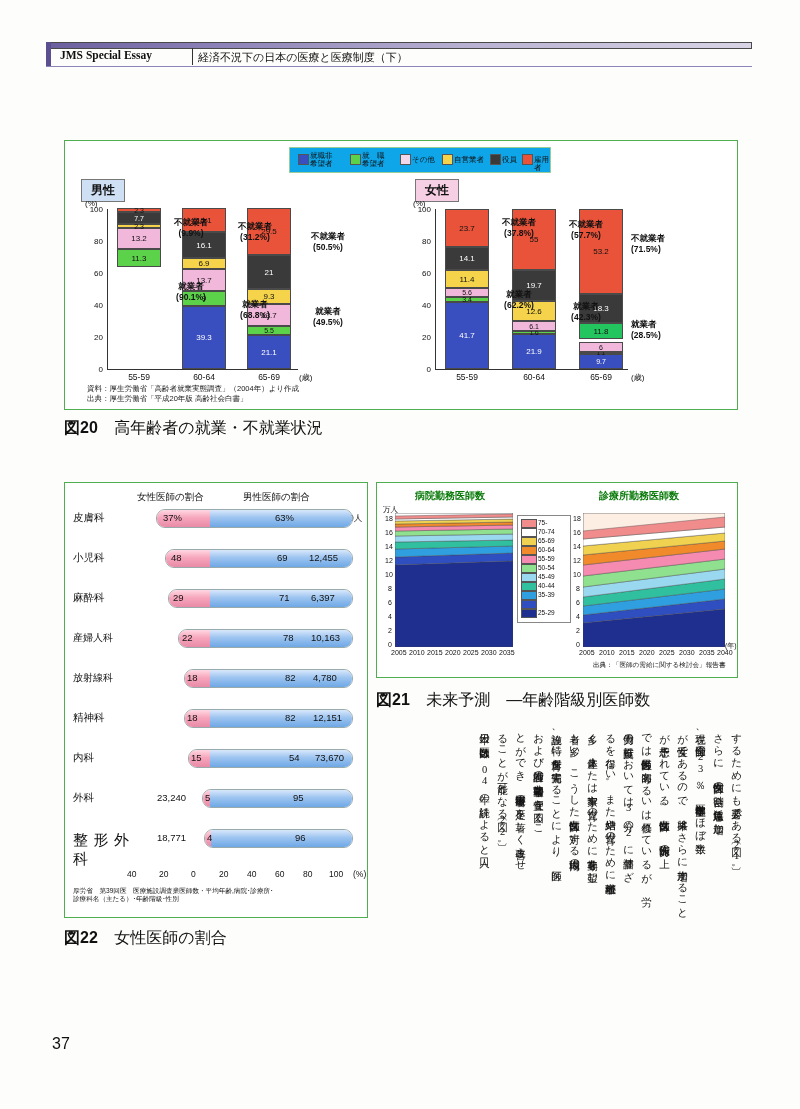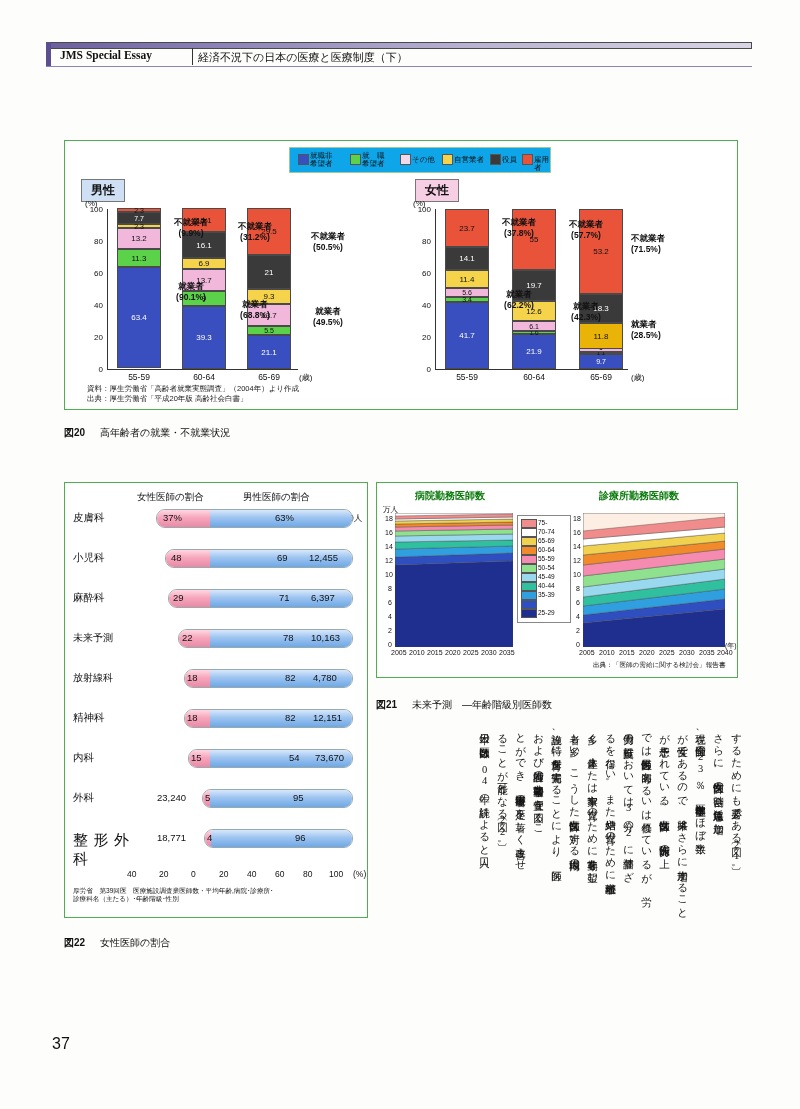--- a/index.html
+++ b/index.html
@@ -18,21 +18,21 @@
   .hdr .bar{position:absolute;left:0;top:0;width:706px;height:7px;
     background:linear-gradient(90deg,#6b5f9e 0%,#8e83b8 25%,#b9b2d2 60%,#d9d5e6 100%);}
   .hdr .tick{position:absolute;left:0;top:0;width:5px;height:24px;background:#5b4f91;}
   .hdr .line{position:absolute;left:0;top:24px;width:706px;height:1px;background:#8e83b8;}
   .hdr .t1{position:absolute;left:14px;top:7px;font-weight:bold;font-size:11.5px;font-family:"Liberation Serif",serif;}
   .hdr .sep{position:absolute;left:146px;top:6px;width:1px;height:17px;background:#333;}
   .hdr .t2{position:absolute;left:152px;top:8px;font-size:11px;}
 
   
   .box{position:absolute;border:1px solid #4fae4f;background:#fff;}
-  .cap{position:absolute;font-size:10px;margin-top:8px;}
+  .cap{position:absolute;font-size:16px;}
 
   
   #fig20{left:64px;top:140px;width:672px;height:268px;}
   .legend{position:absolute;left:224px;top:6px;width:260px;height:24px;border:1px solid #9c9;background:#0ea5e9;}
   .legend .it{position:absolute;top:4px;font-size:7.5px;line-height:8px;}
   .legend .sw{position:absolute;top:6px;width:9px;height:9px;border:1px solid #555;}
   .sexlab{position:absolute;font-size:12px;font-weight:bold;padding:2px 9px;border:1px solid #777;}
   .m-lab{left:16px;top:38px;background:#cfe0f5;}
   .f-lab{left:350px;top:38px;background:#f7cfe4;}
   .axis-unit{position:absolute;font-size:8px;}
@@ -115,21 +115,20 @@
 
     <div class="axis-unit" style="left:20px;top:58px">(%)</div>
     <div class="plotframe" style="left:42px;top:68px;width:190px;height:160px;"></div>
     <div class="tickl" style="left:22px;top:64px">100</div>
     <div class="tickl" style="left:22px;top:96px">80</div>
     <div class="tickl" style="left:22px;top:128px">60</div>
     <div class="tickl" style="left:22px;top:160px">40</div>
     <div class="tickl" style="left:22px;top:192px">20</div>
     <div class="tickl" style="left:22px;top:224px">0</div>
 
-    <div class="bar dark" style="left:52px;top:126px;width:44px;height:101px;background:#3a4fbf">63.4</div>
     <div class="bar" style="left:52px;top:108px;width:44px;height:18px;background:#5cd24a">11.3</div>
     <div class="bar" style="left:52px;top:87px;width:44px;height:21px;background:#f2b8dc">13.2</div>
     <div class="bar" style="left:52px;top:83px;width:44px;height:4px;background:#f5d34a;font-size:7px">2.3</div>
     <div class="bar dark" style="left:52px;top:71px;width:44px;height:12px;background:#3a3a3a;font-size:7px">7.7</div>
     <div class="bar" style="left:52px;top:67px;width:44px;height:4px;background:#e8533a;font-size:7px">2.3</div>
 
     <div class="bar dark" style="left:117px;top:165px;width:44px;height:63px;background:#3a4fbf">39.3</div>
     <div class="bar" style="left:117px;top:150px;width:44px;height:15px;background:#5cd24a">9</div>
     <div class="bar" style="left:117px;top:128px;width:44px;height:22px;background:#f2b8dc">13.7</div>
     <div class="bar" style="left:117px;top:117px;width:44px;height:11px;background:#f5d34a">6.9</div>
@@ -180,21 +179,21 @@
     <div class="bar dark" style="left:447px;top:193px;width:44px;height:35px;background:#3a4fbf">21.9</div>
     <div class="bar" style="left:447px;top:190px;width:44px;height:3px;background:#5cd24a;font-size:6.5px">1.6</div>
     <div class="bar" style="left:447px;top:180px;width:44px;height:10px;background:#f2b8dc;font-size:7px">6.1</div>
     <div class="bar" style="left:447px;top:160px;width:44px;height:20px;background:#f5d34a">12.6</div>
     <div class="bar dark" style="left:447px;top:129px;width:44px;height:31px;background:#3a3a3a">19.7</div>
     <div class="bar" style="left:447px;top:68px;width:44px;height:61px;background:#e8533a">55</div>
 
     <div class="bar dark" style="left:514px;top:213px;width:44px;height:15px;background:#3a4fbf;font-size:7px">9.7</div>
     <div class="bar" style="left:514px;top:211px;width:44px;height:2px;background:#5cd24a;font-size:6px">1.1</div>
     <div class="bar" style="left:514px;top:201px;width:44px;height:10px;background:#f2b8dc;font-size:7px">6</div>
-    <div class="bar" style="left:514px;top:182px;width:44px;height:26px;background:#eab308">11.8</div>
+    <div class="bar" style="left:514px;top:182px;width:44px;height:16px;background:#22c55e">11.8</div>
     <div class="bar dark" style="left:514px;top:153px;width:44px;height:29px;background:#3a3a3a">18.3</div>
     <div class="bar" style="left:514px;top:68px;width:44px;height:85px;background:#e8533a">53.2</div>
 
     <div class="xlab" style="left:380px;top:231px;width:44px">55-59</div>
     <div class="xlab" style="left:447px;top:231px;width:44px">60-64</div>
     <div class="xlab" style="left:514px;top:231px;width:44px">65-69</div>
     <div class="axis-unit" style="left:566px;top:231px">(歳)</div>
 
     <div class="note" style="left:427px;top:76px;width:54px;white-space:pre">不就業者
 (37.8%)</div>
@@ -249,21 +248,21 @@
       <div class="pillbar" style="left:103px;top:4px;width:183px;">
         <div class="pinkseg" style="width:41px"></div>
         <div class="blueseg" style="left:41px;width:142px"></div>
       </div>
       <div class="pct" style="left:108px;top:7px">29</div>
       <div class="pct" style="left:214px;top:7px">71</div>
       <div class="pct" style="left:246px;top:7px">6,397</div>
     </div>
 
     <div class="f22row" style="top:142px">
-      <div class="f22name" style="top:6px;font-size:10px">未来予測</div>
+      <div class="f22name" style="top:6px;font-size:10px">産婦人科</div>
       <div class="pillbar" style="left:113px;top:4px;width:173px;">
         <div class="pinkseg" style="width:31px"></div>
         <div class="blueseg" style="left:31px;width:142px"></div>
       </div>
       <div class="pct" style="left:117px;top:7px">22</div>
       <div class="pct" style="left:218px;top:7px">78</div>
       <div class="pct" style="left:246px;top:7px">10,163</div>
     </div>
 
     <div class="f22row" style="top:182px">

